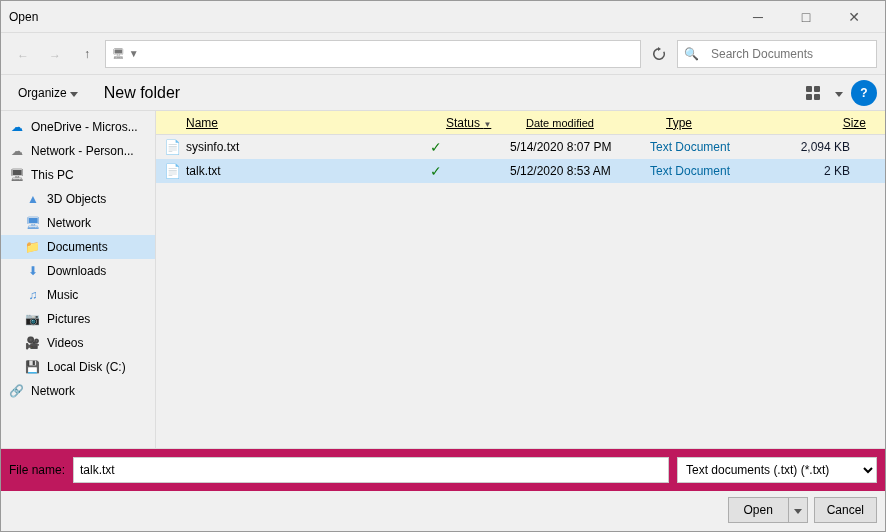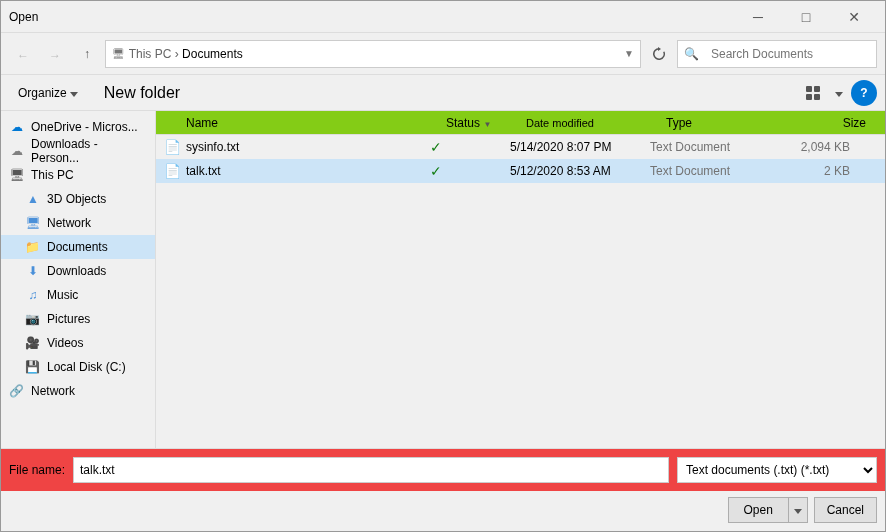--- a/index.html
+++ b/index.html
@@ -30,35 +30,35 @@
     .sidebar { width: 155px; background: #f0f0f0; border-right: 1px solid #ddd; overflow-y: auto; padding: 4px 0; flex-shrink: 0; }
     .sidebar::-webkit-scrollbar { width: 8px; }
     .sidebar::-webkit-scrollbar-thumb { background: #c0c0c0; }
     .sidebar-item { display: flex; align-items: center; height: 24px; padding: 0 8px; cursor: pointer; gap: 6px; font-size: 12px; color: #000; }
     .sidebar-item.active { background: #cce4f7; }
     .sidebar-item .icon { width: 16px; height: 16px; display: flex; align-items: center; justify-content: center; flex-shrink: 0; }
     .main { flex: 1; display: flex; flex-direction: column; overflow: hidden; }
     .file-table { flex: 1; overflow-y: auto; }
     .file-table::-webkit-scrollbar { width: 8px; }
     .file-table::-webkit-scrollbar-thumb { background: #c0c0c0; }
-    .table-header { display: flex; align-items: center; height: 24px; border-bottom: 1px solid #ddd; background: #84cc16; padding: 0 8px; position: sticky; top: 0; z-index: 1; }
+    .table-header { display: flex; align-items: center; height: 24px; border-bottom: 1px solid #ddd; background: #fef9c3; padding: 0 8px; position: sticky; top: 0; z-index: 1; text-decoration: underline; }
     .col-name { width: 260px; font-size: 12px; color: #000; padding-right: 8px; cursor: pointer; display: flex; align-items: center; gap: 3px; }
     .col-status { width: 80px; font-size: 12px; color: #000; cursor: pointer; }
     .col-date { width: 140px; font-size: 11px; color: #000; cursor: pointer; display: flex; align-items: center; gap: 3px; }
     .col-type { width: 120px; font-size: 12px; color: #000; cursor: pointer; }
     .col-size { width: 80px; font-size: 12px; color: #000; cursor: pointer; text-align: right; }
     .file-row { display: flex; align-items: center; height: 24px; padding: 0 8px; cursor: pointer; }
     .file-row.selected { background: #cce4f7; }
     .file-icon { width: 16px; height: 16px; margin-right: 6px; flex-shrink: 0; }
     .file-name-text { font-size: 12px; color: #000; }
     .status-icon { color: #107c10; font-size: 14px; }
     .file-date { width: 140px; font-size: 12px; color: #000; }
-    .file-type { width: 120px; font-size: 12px; color: #737373; }
-    .file-size { width: 80px; font-size: 12px; color: #737373; text-align: right; }
-    .bottom-bar { border-top: 1px solid #ddd; padding: 8px; display: flex; align-items: center; gap: 8px; background: #ef4444; }
+    .file-type { width: 120px; font-size: 12px; color: #0369a1; }
+    .file-size { width: 80px; font-size: 12px; color: #0f172a; text-align: right; }
+    .bottom-bar { border-top: 1px solid #ddd; padding: 8px; display: flex; align-items: center; gap: 8px; background: #be185d; }
     .filename-label { font-size: 12px; color: #000; white-space: nowrap; }
     .filename-input { flex: 1; height: 26px; border: 1px solid #ccc; padding: 0 6px; font-size: 12px; background: white; }
     .filetype-select { width: 200px; height: 26px; border: 1px solid #ccc; font-size: 12px; background: white; padding: 0 4px; }
     .btn-row { display: flex; justify-content: flex-end; gap: 6px; padding: 6px 8px 8px 8px; background: #f0f0f0; }
     .open-btn-group { display: flex; }
     .open-btn { height: 26px; min-width: 60px; padding: 0 12px; background: #e1e1e1; border: 1px solid #adadad; font-size: 12px; cursor: pointer; border-right: none; }
     .open-dropdown-btn { width: 20px; height: 26px; background: #e1e1e1; border: 1px solid #adadad; font-size: 10px; cursor: pointer; display: flex; align-items: center; justify-content: center; }
     .cancel-btn { height: 26px; min-width: 60px; padding: 0 12px; background: #e1e1e1; border: 1px solid #adadad; font-size: 12px; cursor: pointer; }
     .chevron-down { display: inline-block; width: 0; height: 0; border-left: 4px solid transparent; border-right: 4px solid transparent; border-top: 5px solid #555; }
     
@@ -87,25 +87,20 @@
     </div>
   </div>
 
   <div class="toolbar">
     <button class="nav-btn disabled" title="Back">←</button>
     <button class="nav-btn disabled" title="Forward">→</button>
     <button class="nav-btn" title="Up">↑</button>
 
     <div class="address-bar" style="flex:1;">
       <span class="breadcrumb-icon">🖥</span>
-      <span class="address-bar-text">
-        <span style="color:#666;">This PC</span>
-        <span style="color:#666;"> › </span>
-        <span>Documents</span>
-      </span>
       <span class="address-bar-chevron">▼</span>
     </div>
 
     <button class="refresh-btn" title="Refresh">
       <svg width="14" height="14" viewBox="0 0 14 14">
         <path d="M7 1a6 6 0 1 0 5.5 3.6L11.1 5A4.5 4.5 0 1 1 7 2.5V1z" fill="#555"></path>
         <polygon points="6,0 9,2 6,4" fill="#555"></polygon>
       </svg>
     </button>
 
@@ -138,21 +133,21 @@
 
     <div class="sidebar sidebar-scroll">
 
       <div class="sidebar-item">
         <span class="icon cloud-blue">☁</span>
         <span>OneDrive - Micros...</span>
       </div>
 
       <div class="sidebar-item">
         <span class="icon cloud-gray">☁</span>
-        <span>Downloads - Person...</span>
+        <span>Network - Person...</span>
       </div>
 
       <div class="sidebar-item">
         <span class="icon" style="color:#555;">🖥</span>
         <span>This PC</span>
       </div>
 
       <div class="sidebar-item" style="padding-left:24px;">
         <span class="icon" style="color:#4a90d9;">▲</span>
         <span>3D Objects</span>

